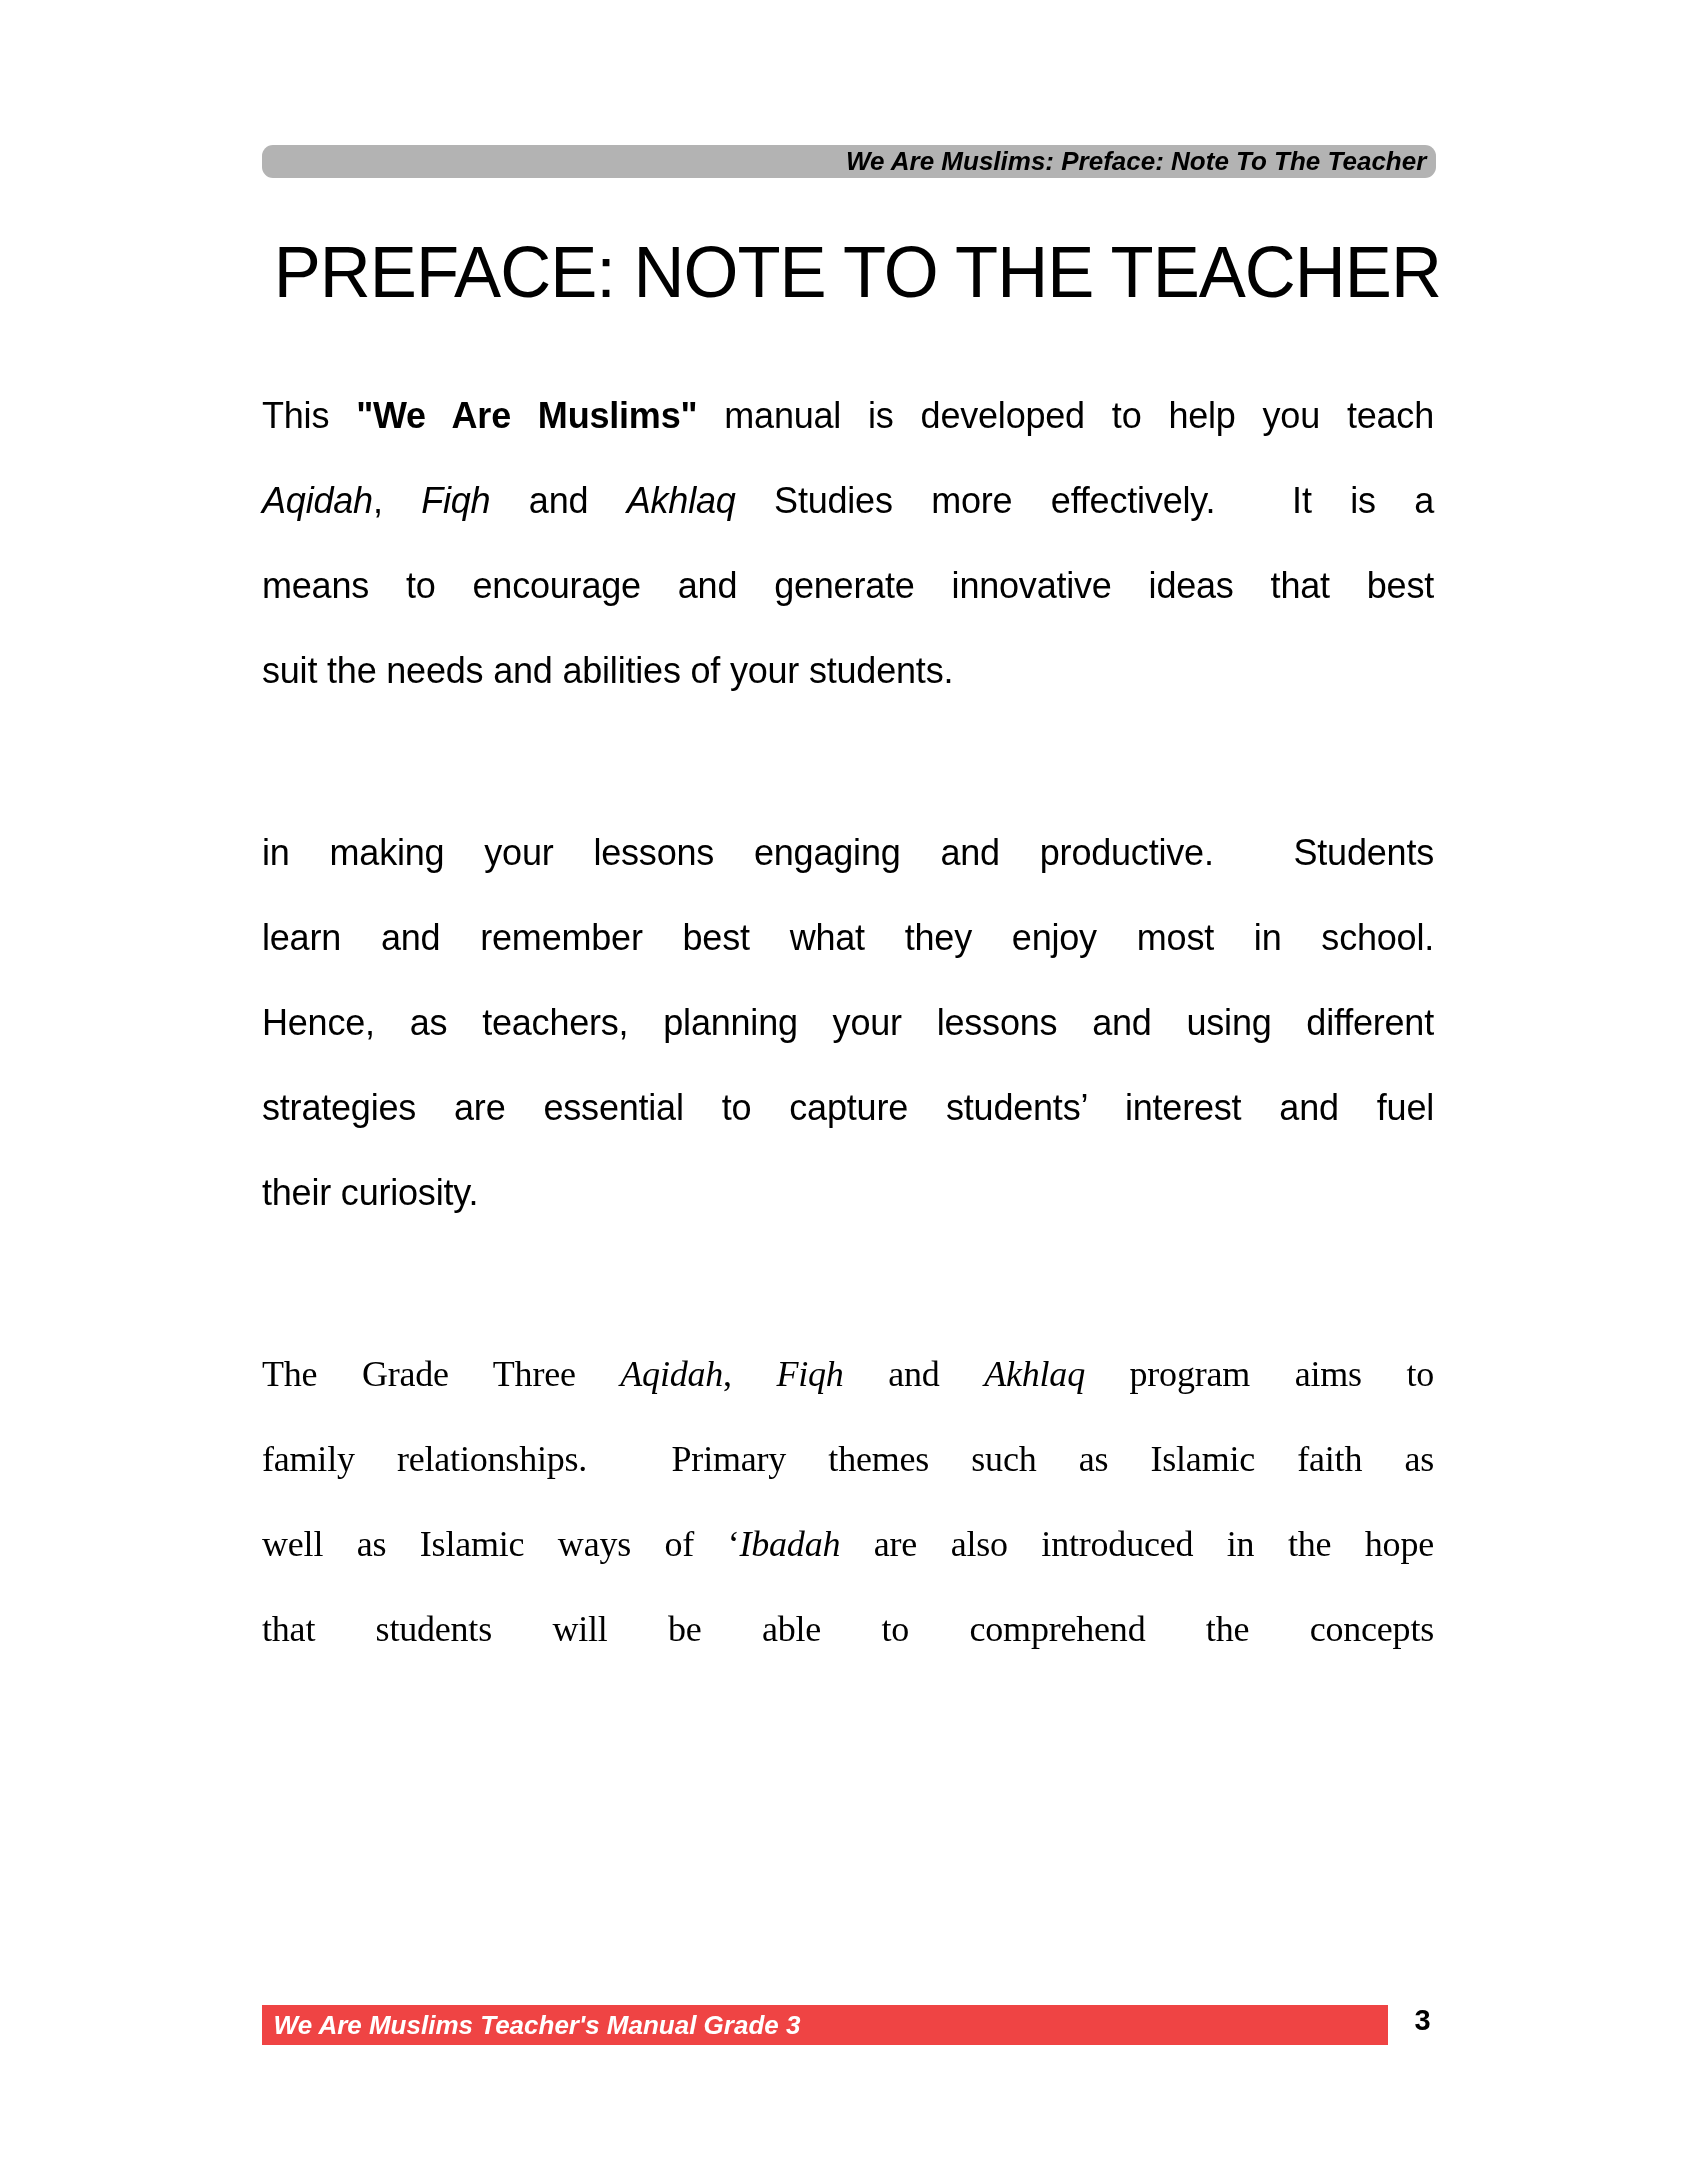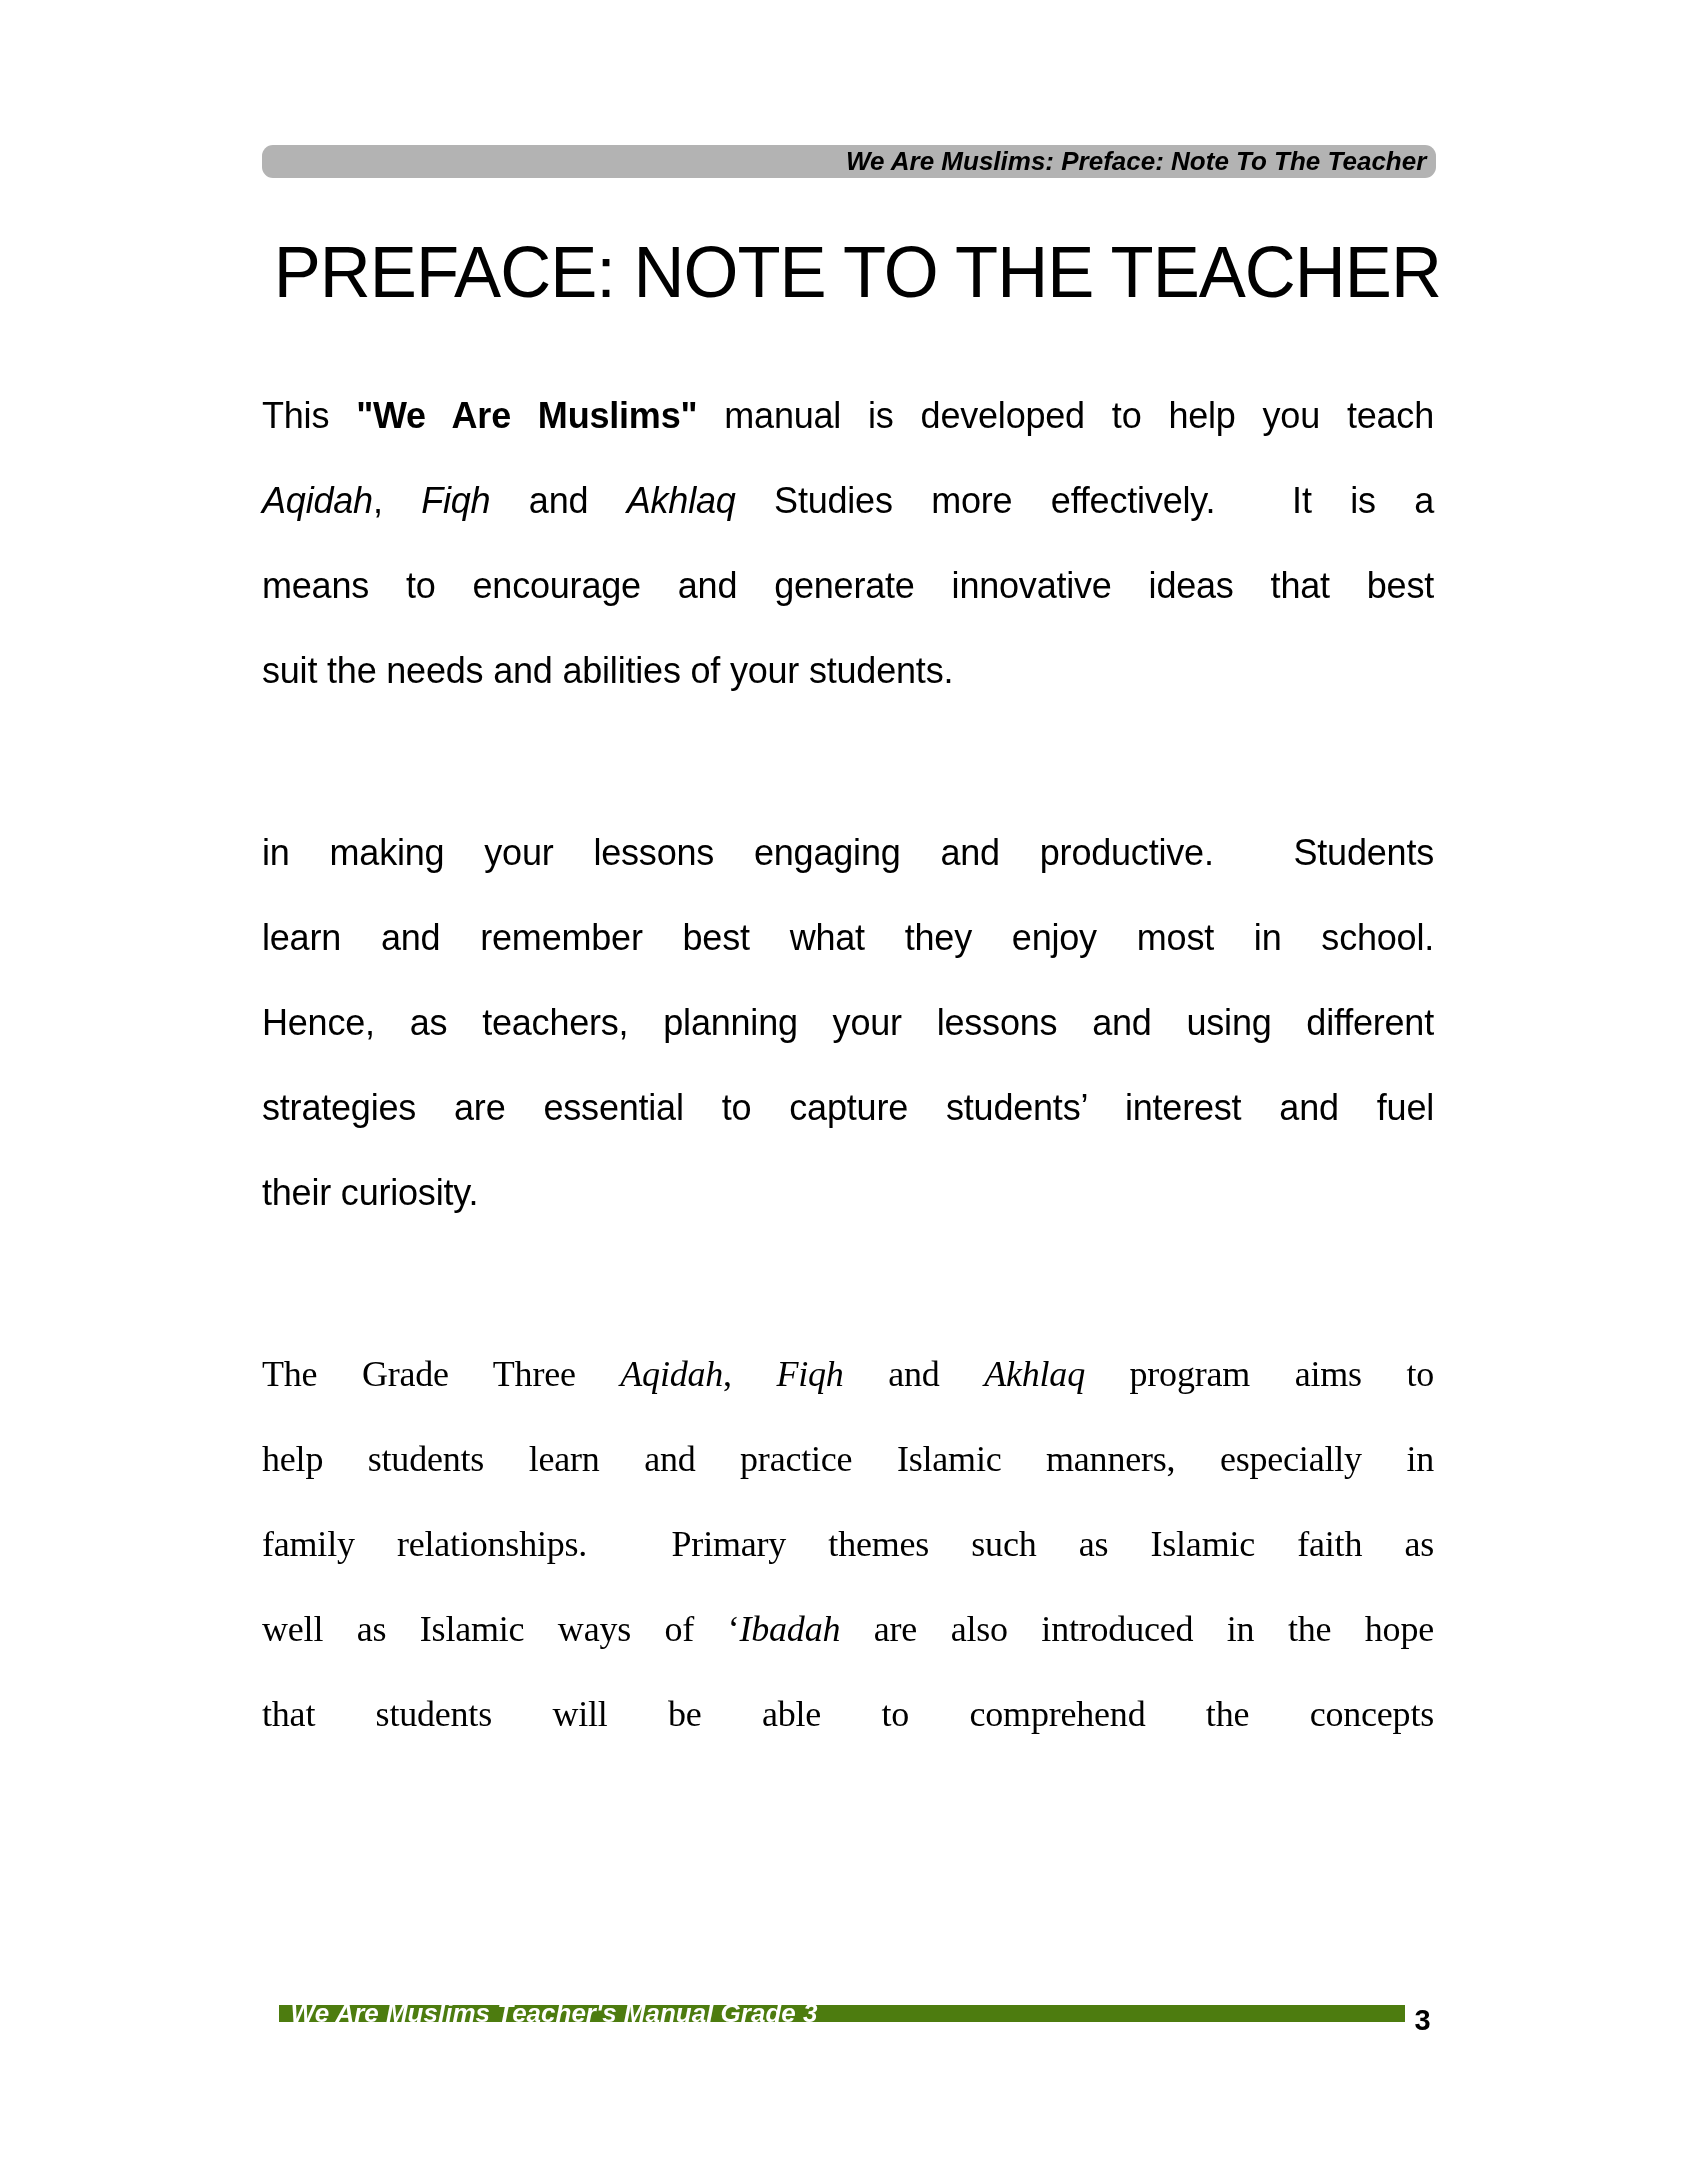--- a/index.html
+++ b/index.html
@@ -69,27 +69,26 @@
   }
   .line.left { text-align: left; }
   .seg-regular { font-style: normal; font-weight: 400; }
   .seg-bold    { font-weight: 700; }
   .seg-italic  { font-style: italic; }
 
   
   .footer-bar {
     position: absolute;
     left: 262px; top: 2005px;
-    width: 1126px; height: 17px;
-    background: #4d7c0f;
+    width: 1126px; height: 40px;
+    background: #ef4444;
     display: flex;
     align-items: center;
     padding-left: 11.6px;
     box-sizing: border-box;
-    margin-left: 17px;
   }
   .footer-bar .footer-text {
     color: #ffffff;
     font-size: 26px;
     font-style: italic;
     font-weight: 700;
     white-space: nowrap;
   }
   .page-number {
     position: absolute;
@@ -122,21 +121,20 @@
       </div>
       <div class="paragraph">
         <div class="line justify"><span class="seg-regular">in making your lessons engaging and productive.&nbsp; Students</span></div>
         <div class="line justify"><span class="seg-regular">learn and remember best what they enjoy most in school.</span></div>
         <div class="line justify"><span class="seg-regular">Hence, as teachers, planning your lessons and using different</span></div>
         <div class="line justify"><span class="seg-regular">strategies are essential to capture students’ interest and fuel</span></div>
         <div class="line left"><span class="seg-regular">their curiosity.</span></div>
       </div>
       <div class="paragraph">
         <div class="line justify"><span class="seg-regular">The Grade Three </span><span class="seg-italic">Aqidah</span><span class="seg-regular">, </span><span class="seg-italic">Fiqh</span><span class="seg-regular"> and </span><span class="seg-italic">Akhlaq</span><span class="seg-regular"> program aims to</span></div>
-        <div class="line justify"><span class="seg-regular">help students learn and practice Islamic manners, especially in</span></div>
         <div class="line justify"><span class="seg-regular">family relationships.&nbsp; Primary themes such as Islamic faith as</span></div>
         <div class="line justify"><span class="seg-regular">well as Islamic ways of ‘</span><span class="seg-italic">Ibadah</span><span class="seg-regular"> are also introduced in the hope</span></div>
         <div class="line justify"><span class="seg-regular">that students will be able to comprehend the concepts</span></div>
       </div>
     </div>
 
   <div class="footer-bar">
     <span class="footer-text">We Are Muslims Teacher's Manual Grade 3</span>
   </div>
 

